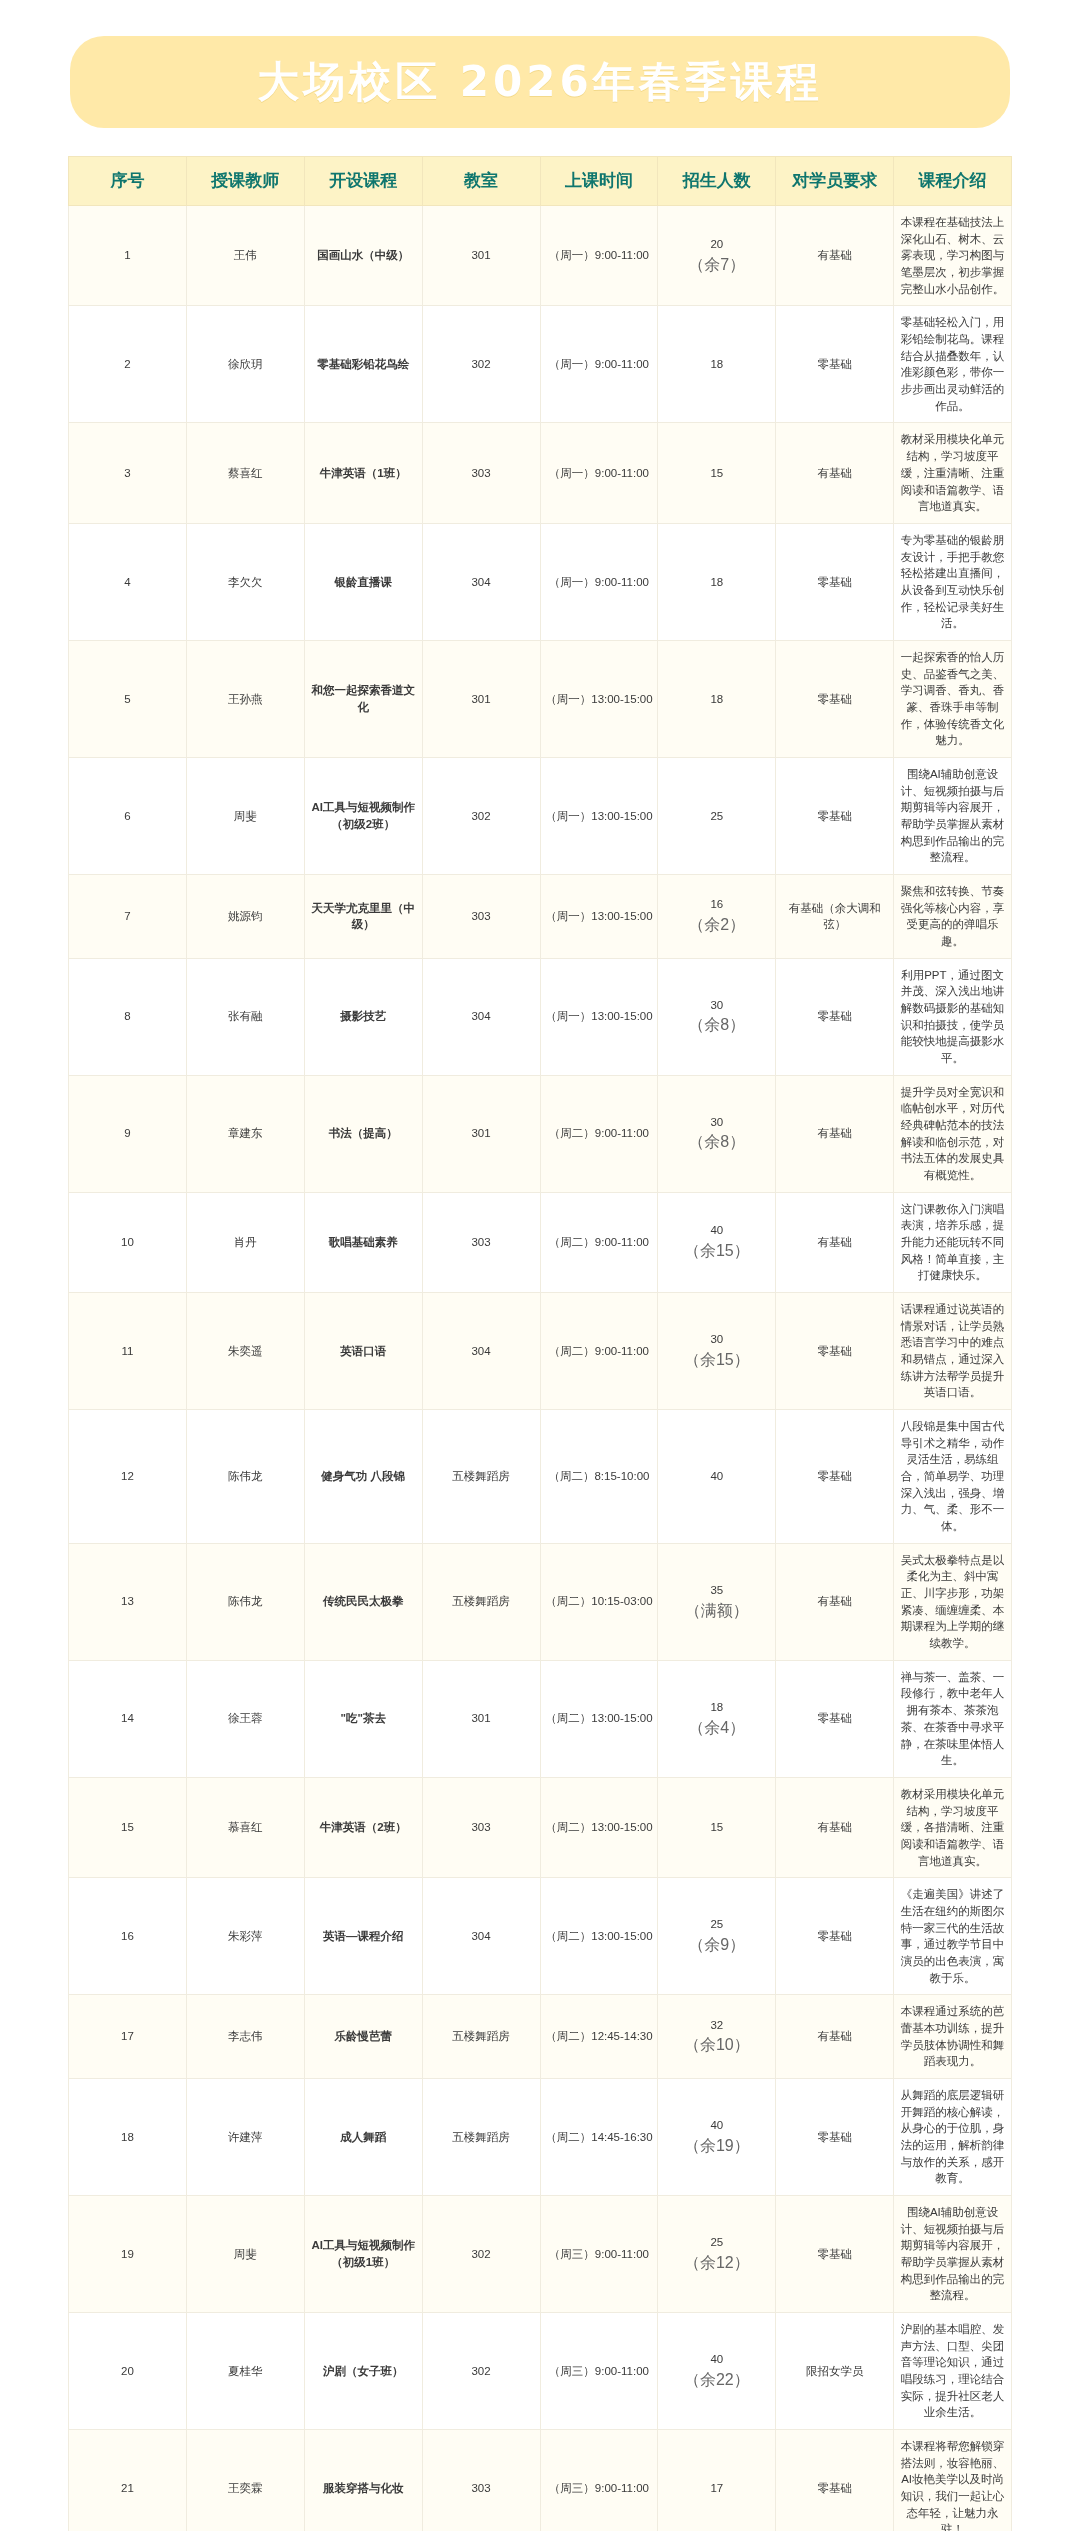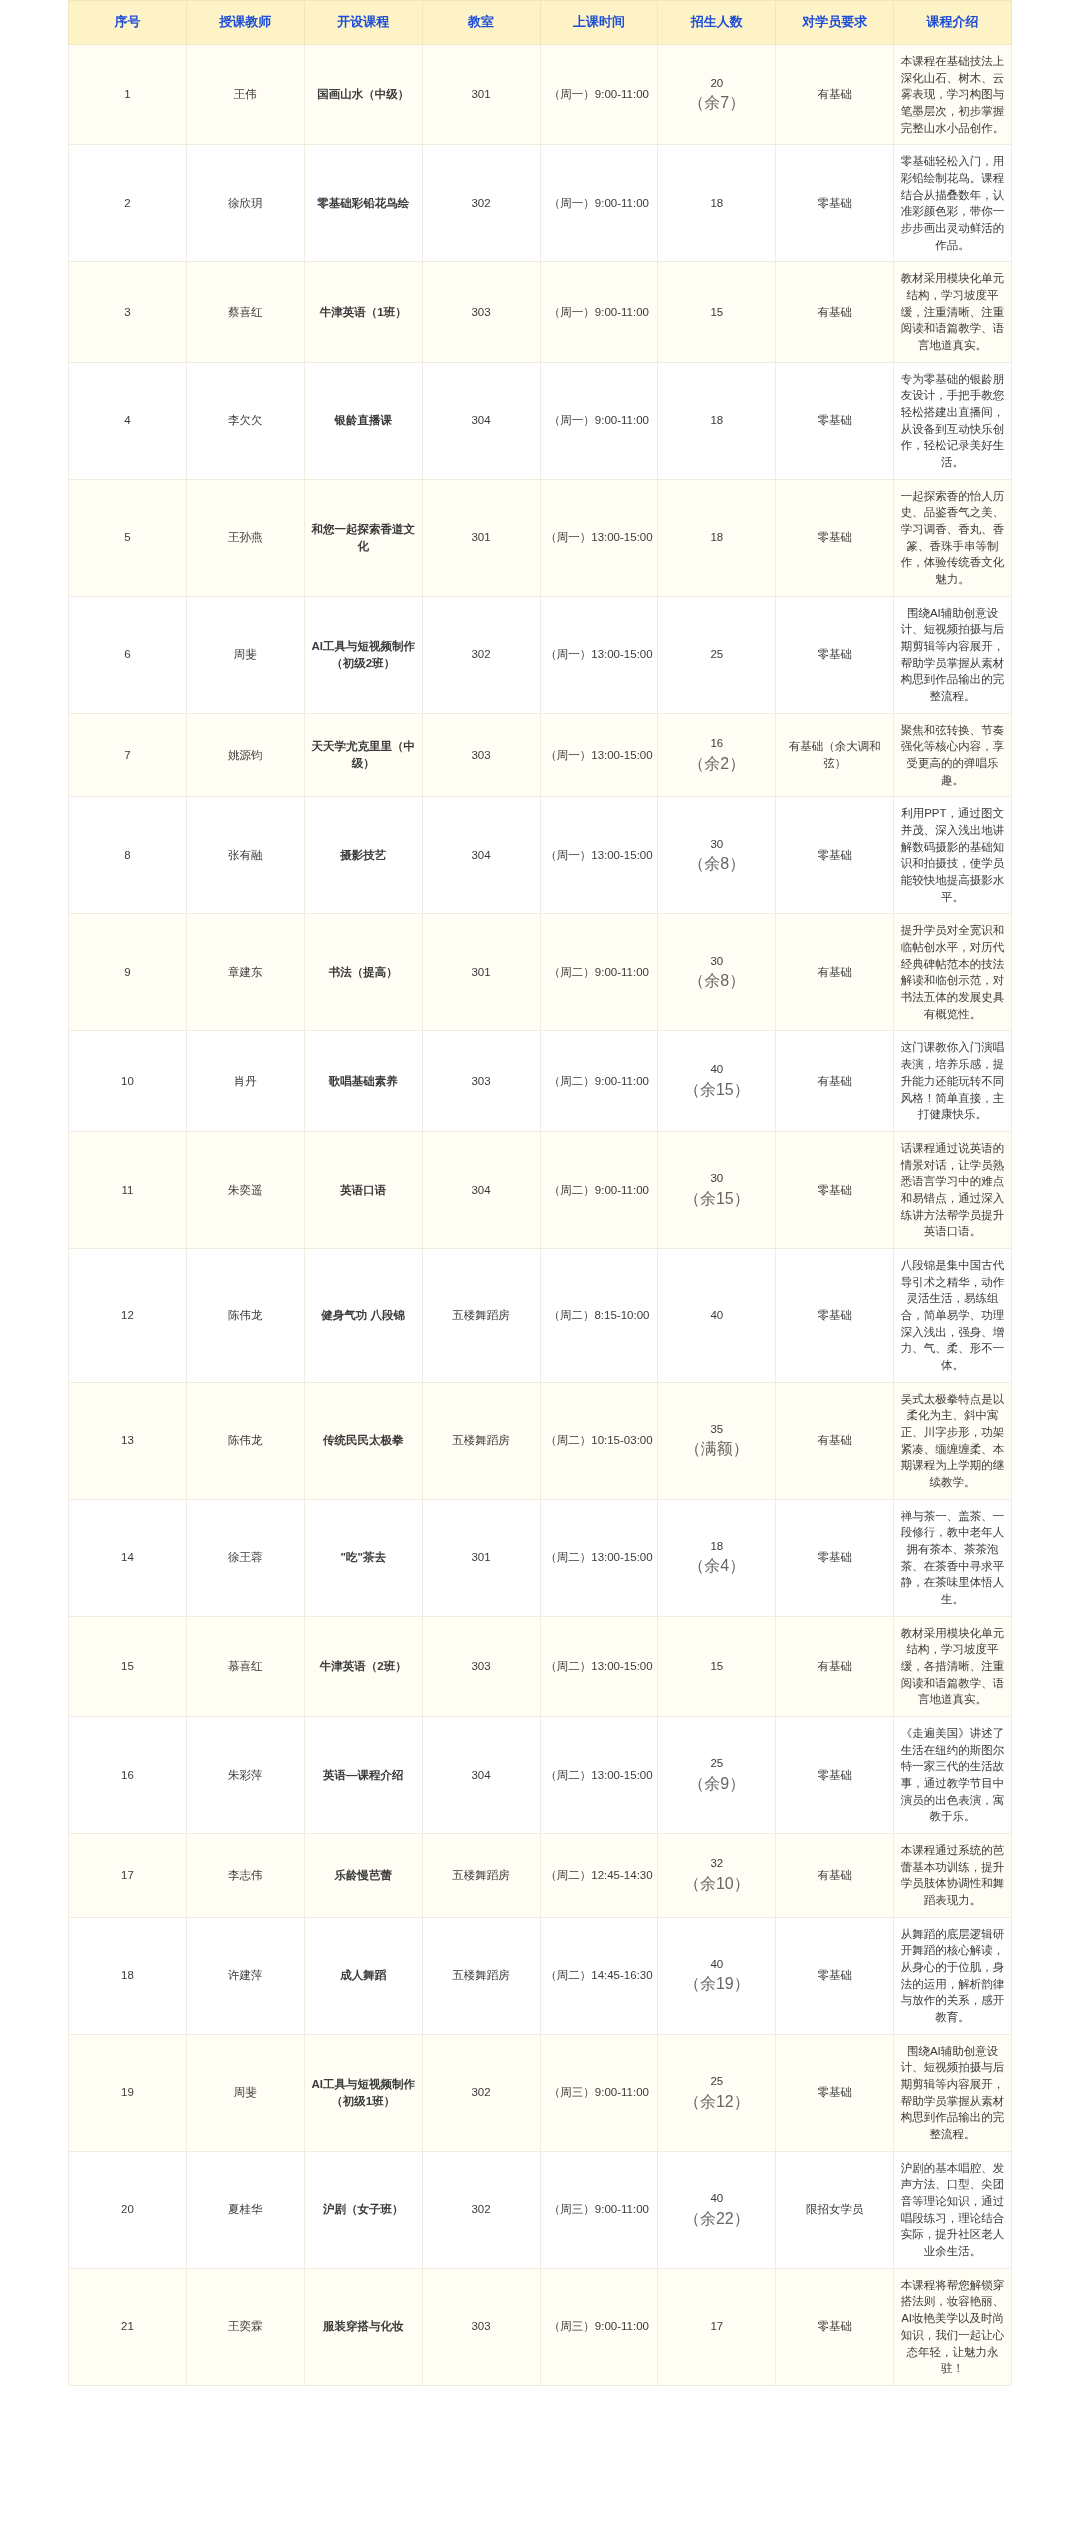--- a/index.html
+++ b/index.html
@@ -34,22 +34,22 @@
     text-shadow: 0 1px 0 #f3d98a;
   }
   table.schedule {
     border-collapse: collapse;
     width: 944px;
     margin: 0 auto;
     table-layout: fixed;
   }
   table.schedule th {
     background: #fdf3c6;
-    color: #1d4ed8;
-    font-size: 13px;
+    color: #0f766e;
+    font-size: 17px;
     font-weight: bold;
     padding: 13px 2px;
     border: 1px solid #f2e6bc;
     text-align: center;
     line-height: 1.3;
   }
   table.schedule td {
     border: 1px solid #f0ecdf;
     font-size: 11.5px;
     color: #3a3a3a;
@@ -76,20 +76,25 @@
     line-height: 1.5;
   }
   .cap-main { display: block; }
   .cap-sub { display: block; font-size: 16px; color: #666; }
 </style>
 </head>
 <body>
 
 <div class="page">
 
+  <div class="banner-wrap">
+    <div class="banner">
+      <div class="banner-title">大场校区 2026年春季课程</div>
+    </div>
+  </div>
 
   <table class="schedule">
     <thead>
       <tr>
         <th>序号</th>
         <th>授课教师</th>
         <th>开设课程</th>
         <th>教室</th>
         <th>上课时间</th>
         <th>招生人数</th>

